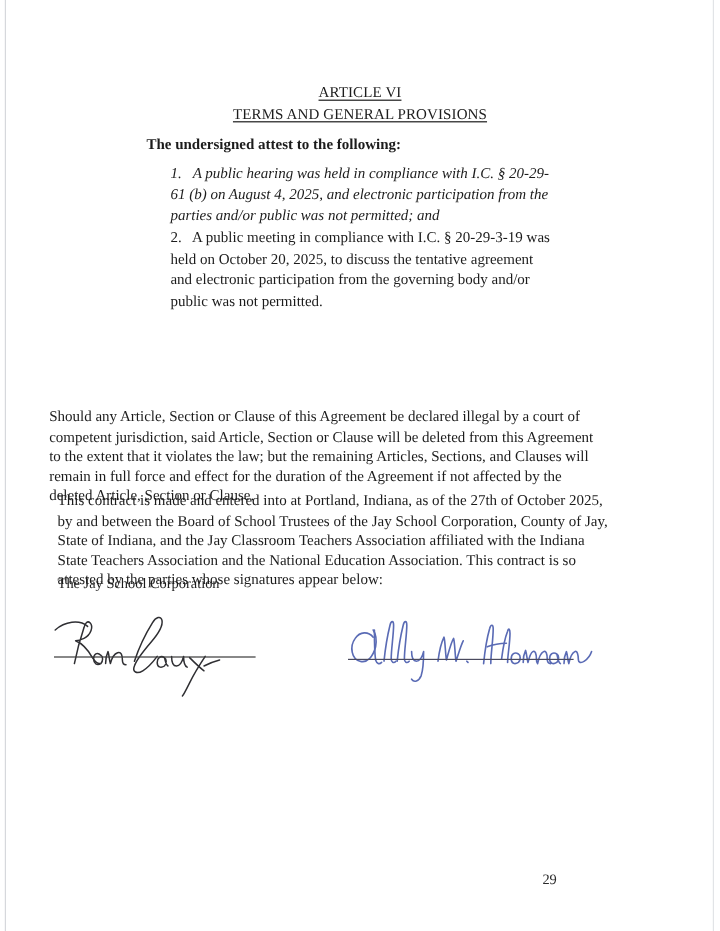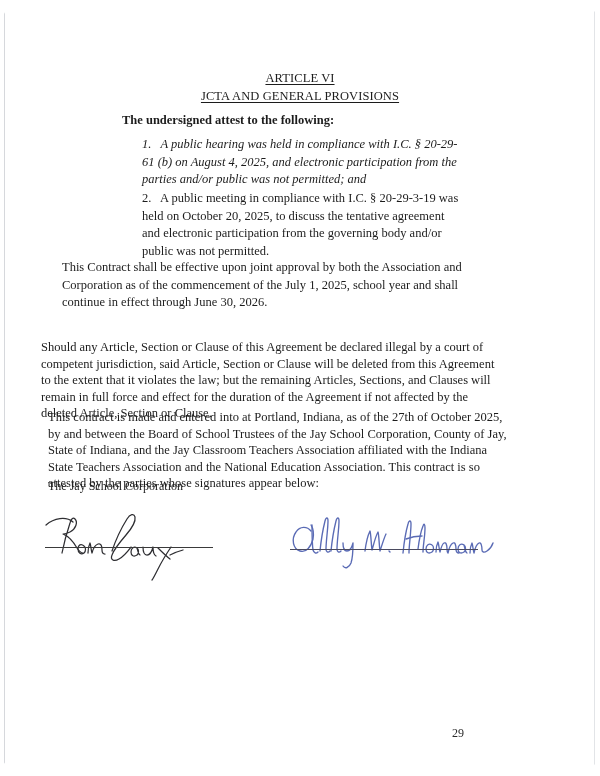--- a/index.html
+++ b/index.html
@@ -12,21 +12,20 @@
     font-family: "Liberation Serif", "DejaVu Serif", serif;
     color: #1a1a1a;
   }
   #page {
     position: relative;
     width: 600px;
     height: 776px;
     background: #ffffff;
     overflow: hidden;
     box-sizing: border-box;
-    border-radius: 28px;
   }
   
   .scan-edge-left {
     position: absolute;
     left: 4px;
     top: 0;
     width: 1px;
     height: 776px;
     background: #d6d8dc;
   }
@@ -151,38 +150,37 @@
 </head>
 <body>
 
 <div id="page">
 
   <div class="scan-edge-left"></div>
   <div class="scan-edge-right"></div>
 
   <div class="heading-block">
     <span class="heading-row"><span class="heading-line">ARTICLE VI</span></span>
-    <span class="heading-row"><span class="heading-line">JCTA AND GENERAL PROVISIONS</span></span>
+    <span class="heading-row"><span class="heading-line">TERMS AND GENERAL PROVISIONS</span></span>
   </div>
 
   <div class="attest-line">The undersigned attest to the following:</div>
 
   <div class="numbered-item" id="item-1">
     <span>1.</span>
     &nbsp;
     <span>A public hearing was held in compliance with I.C. § 20-29-61 (b) on August 4, 2025, and electronic participation from the parties and/or public was not permitted; and</span>
   </div>
 
   <div class="numbered-item" id="item-2">
     <span>2.</span>
     &nbsp;
     <span>A public meeting in compliance with I.C. § 20-29-3-19 was held on October 20, 2025, to discuss the tentative agreement and electronic participation from the governing body and/or public was not permitted.</span>
   </div>
 
-  <div class="body-para" id="contract-effective">This Contract shall be effective upon joint approval by both the Association and Corporation as of the commencement of the July 1, 2025, school year and shall continue in effect through June 30, 2026.</div>
 
   <div class="body-para" id="severability">Should any Article, Section or Clause of this Agreement be declared illegal by a court of competent jurisdiction, said Article, Section or Clause will be deleted from this Agreement to the extent that it violates the law; but the remaining Articles, Sections, and Clauses will remain in full force and effect for the duration of the Agreement if not affected by the deleted Article, Section or Clause.</div>
 
   <div class="body-para" id="execution">This contract is made and entered into at Portland, Indiana, as of the 27th of October 2025, by and between the Board of School Trustees of the Jay School Corporation, County of Jay, State of Indiana, and the Jay Classroom Teachers Association affiliated with the Indiana State Teachers Association and the National Education Association. This contract is so attested by the parties whose signatures appear below:</div>
 
   <div class="sig-labels">
     <div class="sig-label-col left">
       <div>The Jay School Corporation</div>
     </div>
   </div>

